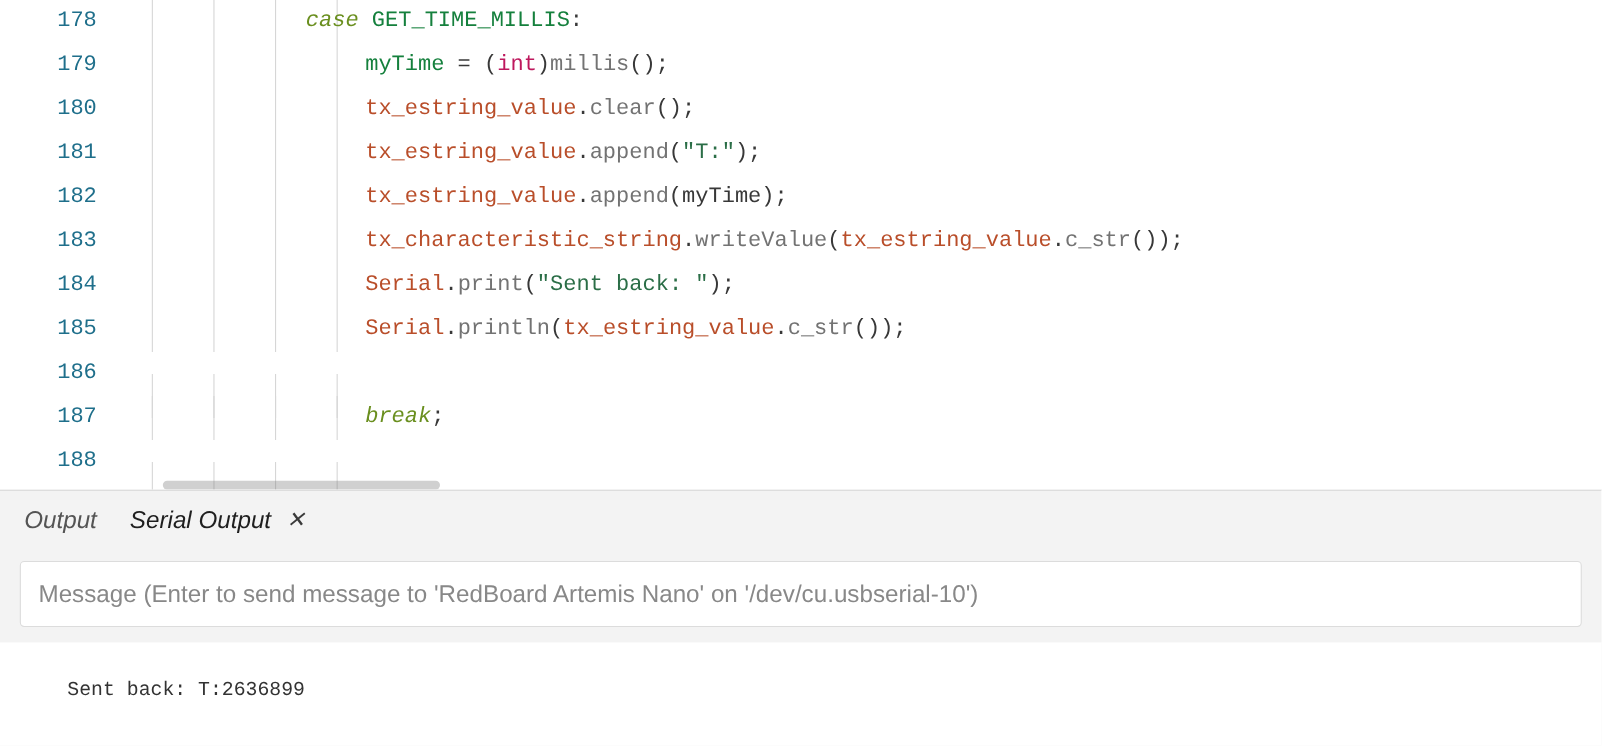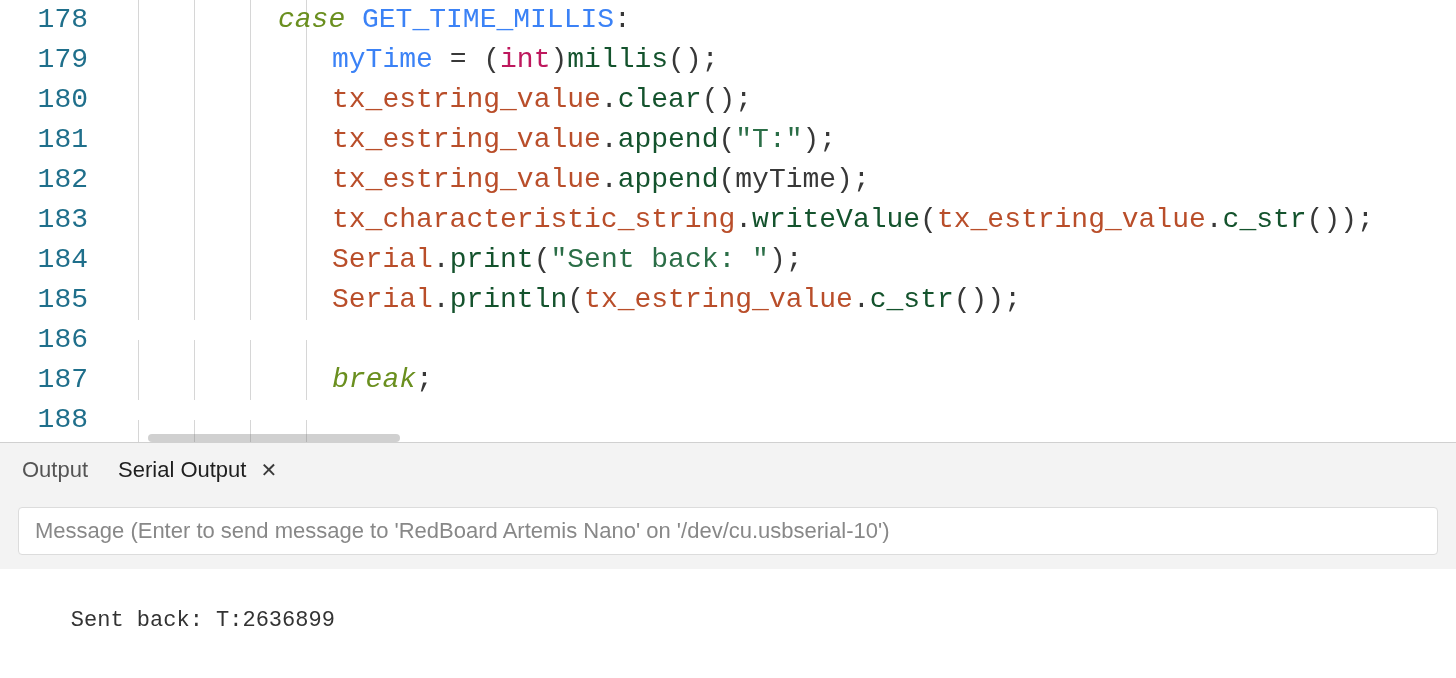--- a/index.html
+++ b/index.html
@@ -13,21 +13,21 @@
     flex-direction: column;
   }
   .editor-area {
     flex: 1 1 auto;
     overflow: hidden;
     position: relative;
     background: #ffffff;
   }
   .code-lines {
     font-family: "SF Mono", ui-monospace, Menlo, Consolas, "Liberation Mono", monospace;
-    font-size: 28px;
+    font-size: 20px;
     line-height: 40px;
     white-space: pre;
     color: #383838;
   }
   .code-row {
     display: flex;
     height: 40px;
     align-items: center;
   }
   .gutter {
@@ -53,76 +53,77 @@
     width: 56px;
     border-left: 1px solid #d6d6d6;
     height: 40px;
   }
   .guide.first { margin-left: 28px; }
   .code-text {
     position: relative;
     padding-left: 0;
   }
   .tok-kw    { color: #6a8f1f; font-style: italic; } 
-  .tok-const { color: #3b82f6; } 
+  .tok-const { color: #15803d; } 
   .tok-type  { color: #be185d; } 
-  .tok-fn    { color: #14532d; } 
+  .tok-fn    { color: #737373; } 
   .tok-obj   { color: #b94e2a; text-align: center; } 
   .tok-punct { color: #383838; }
   .tok-str   { color: #2b6e47; } 
   .tok-op    { color: #383838; }
   .bottom-panel {
     flex: 0 0 auto;
     border-top: 1px solid #d0d0d0;
     background: #f3f3f3;
     display: flex;
     flex-direction: column;
   }
   .tabs-row {
     display: flex;
     height: 54px;
     padding-left: 22px;
     gap: 30px;
     color: #3f3f3f;
     font-size: 22px;
+    font-style: italic;
   }
   .tab {
     display: flex;
     align-items: center;
     gap: 14px;
     cursor: pointer;
   }
   .tab.inactive { color: #545454; font-weight: 400; }
   .tab.active   { color: #1f1f1f; font-weight: 500; }
   .close-icon {
     font-size: 20px;
     color: #3a3a3a;
     line-height: 1;
   }
   .input-row {
     padding: 10px 18px 14px 18px;
     background: #f3f3f3;
   }
   .serial-input {
     width: 100%;
-    height: 48px;
+    height: 60px;
     border: 1px solid #dcdcdc;
     border-radius: 4px;
     background: #ffffff;
     padding: 0 16px;
     font-size: 22px;
     color: #333333;
     outline: none;
   }
   .serial-input::placeholder { color: #888888; }
   .serial-output {
     background: #ffffff;
     padding: 14px 18px 20px 18px;
     font-family: "SF Mono", ui-monospace, Menlo, Consolas, "Liberation Mono", monospace;
-    font-size: 22px;
+    font-size: 18px;
     color: #333333;
     white-space: pre;
     min-height: 50px;
   }
   .hscroll-indicator {
     position: absolute;
     left: 148px;
     bottom: 0;
     height: 8px;
     width: 252px;

